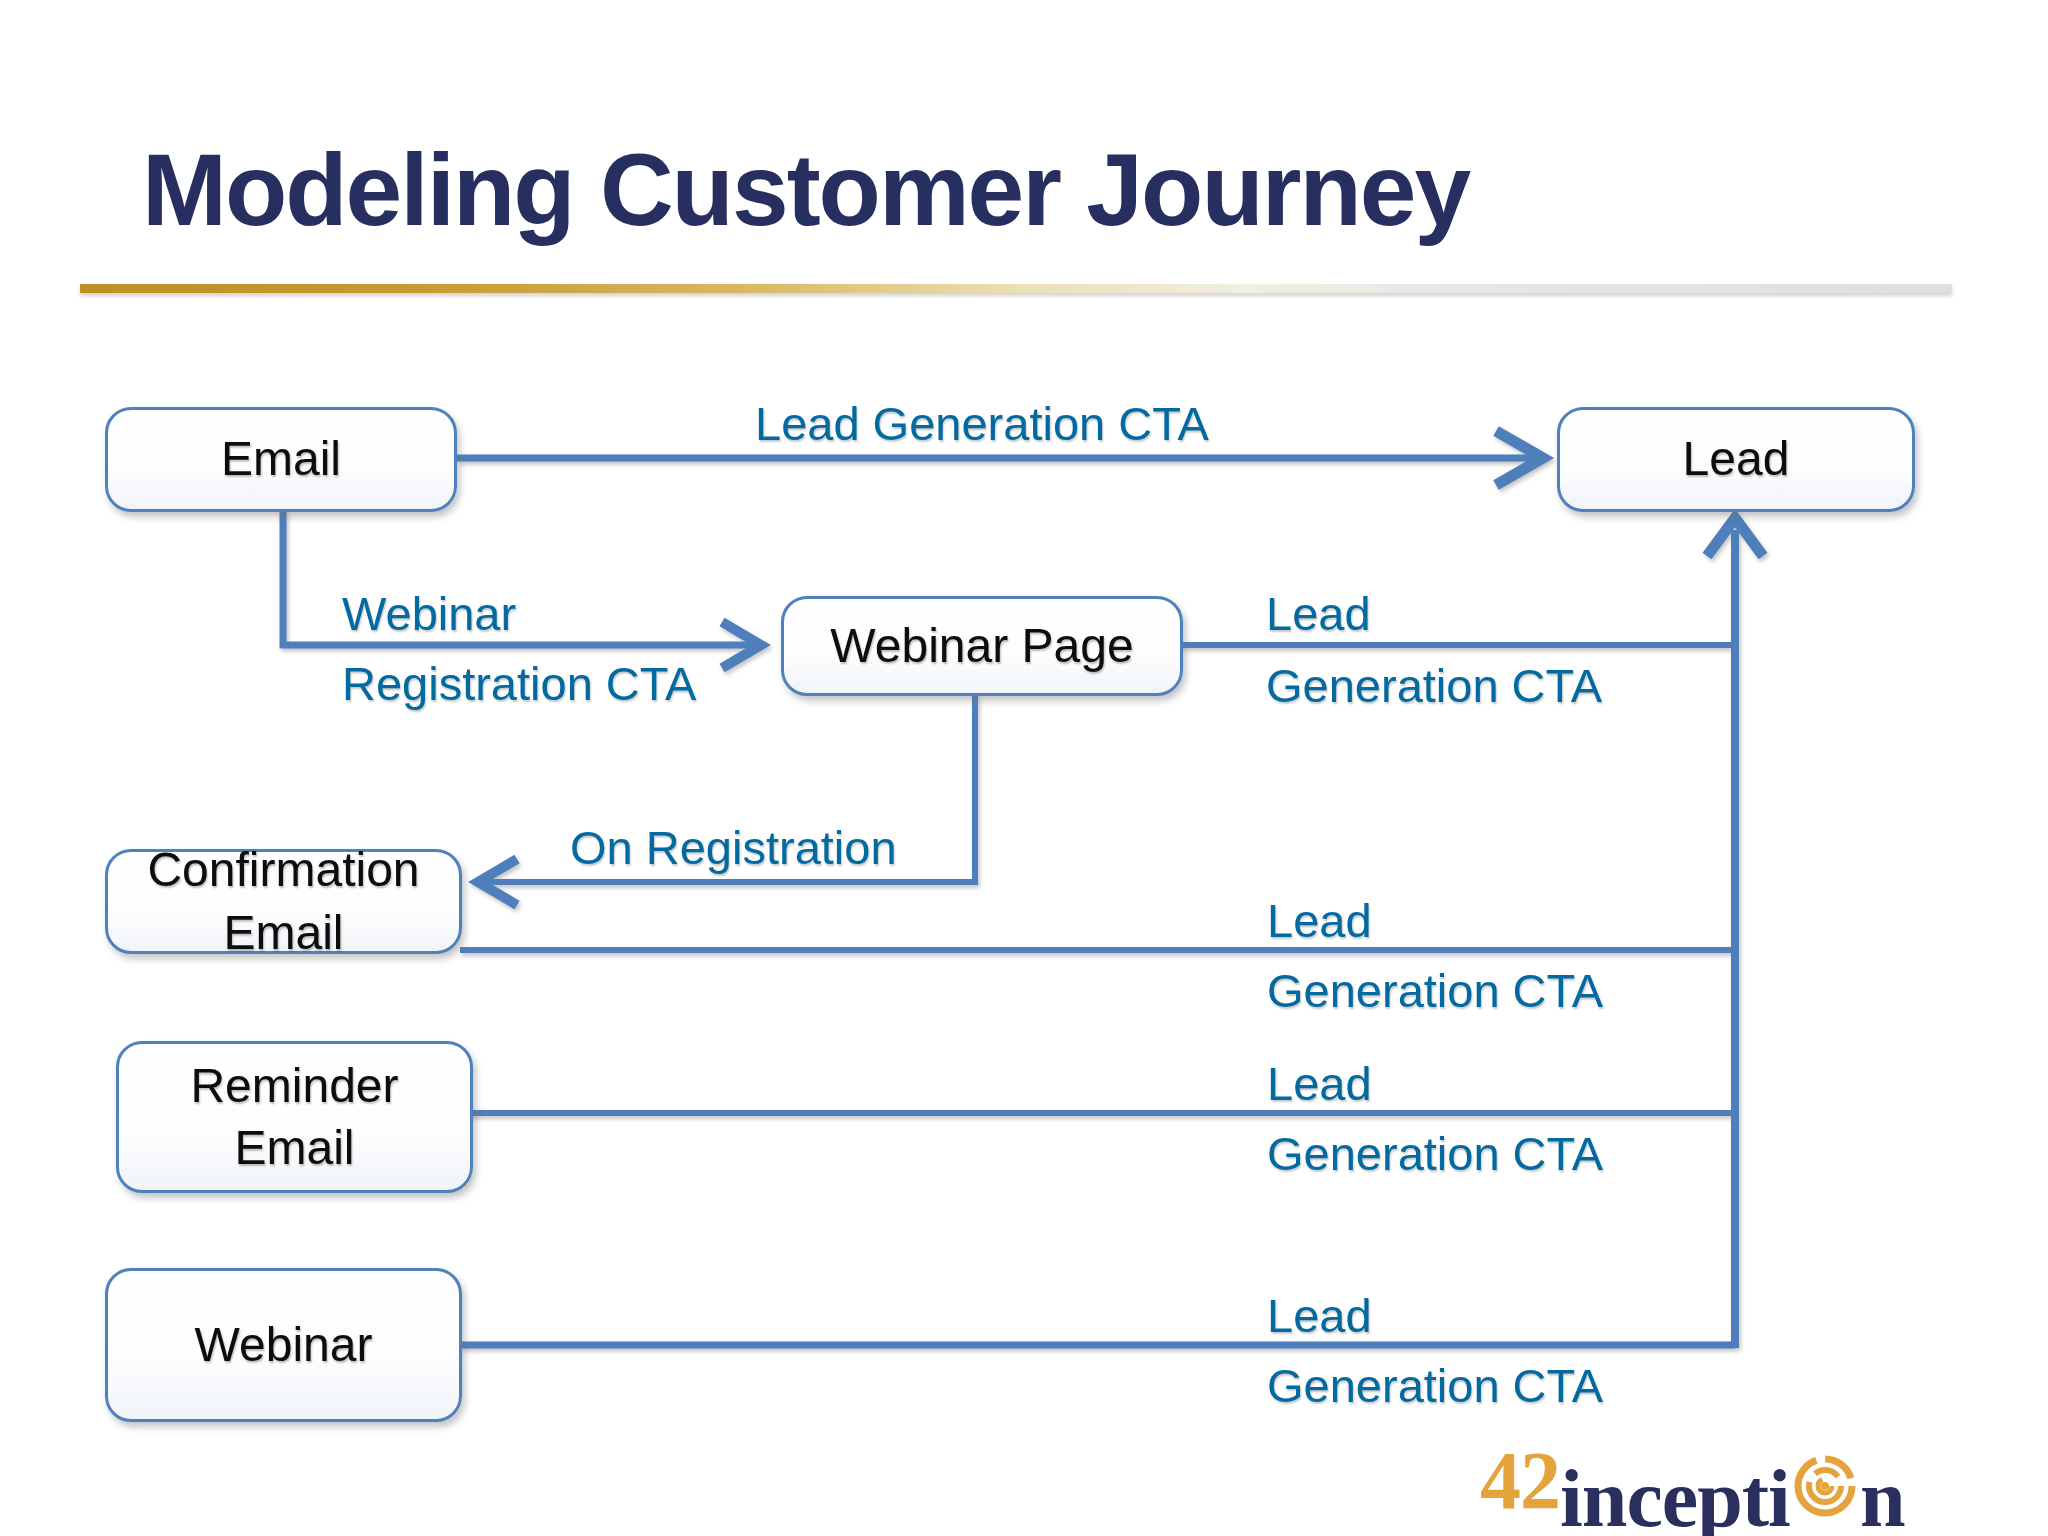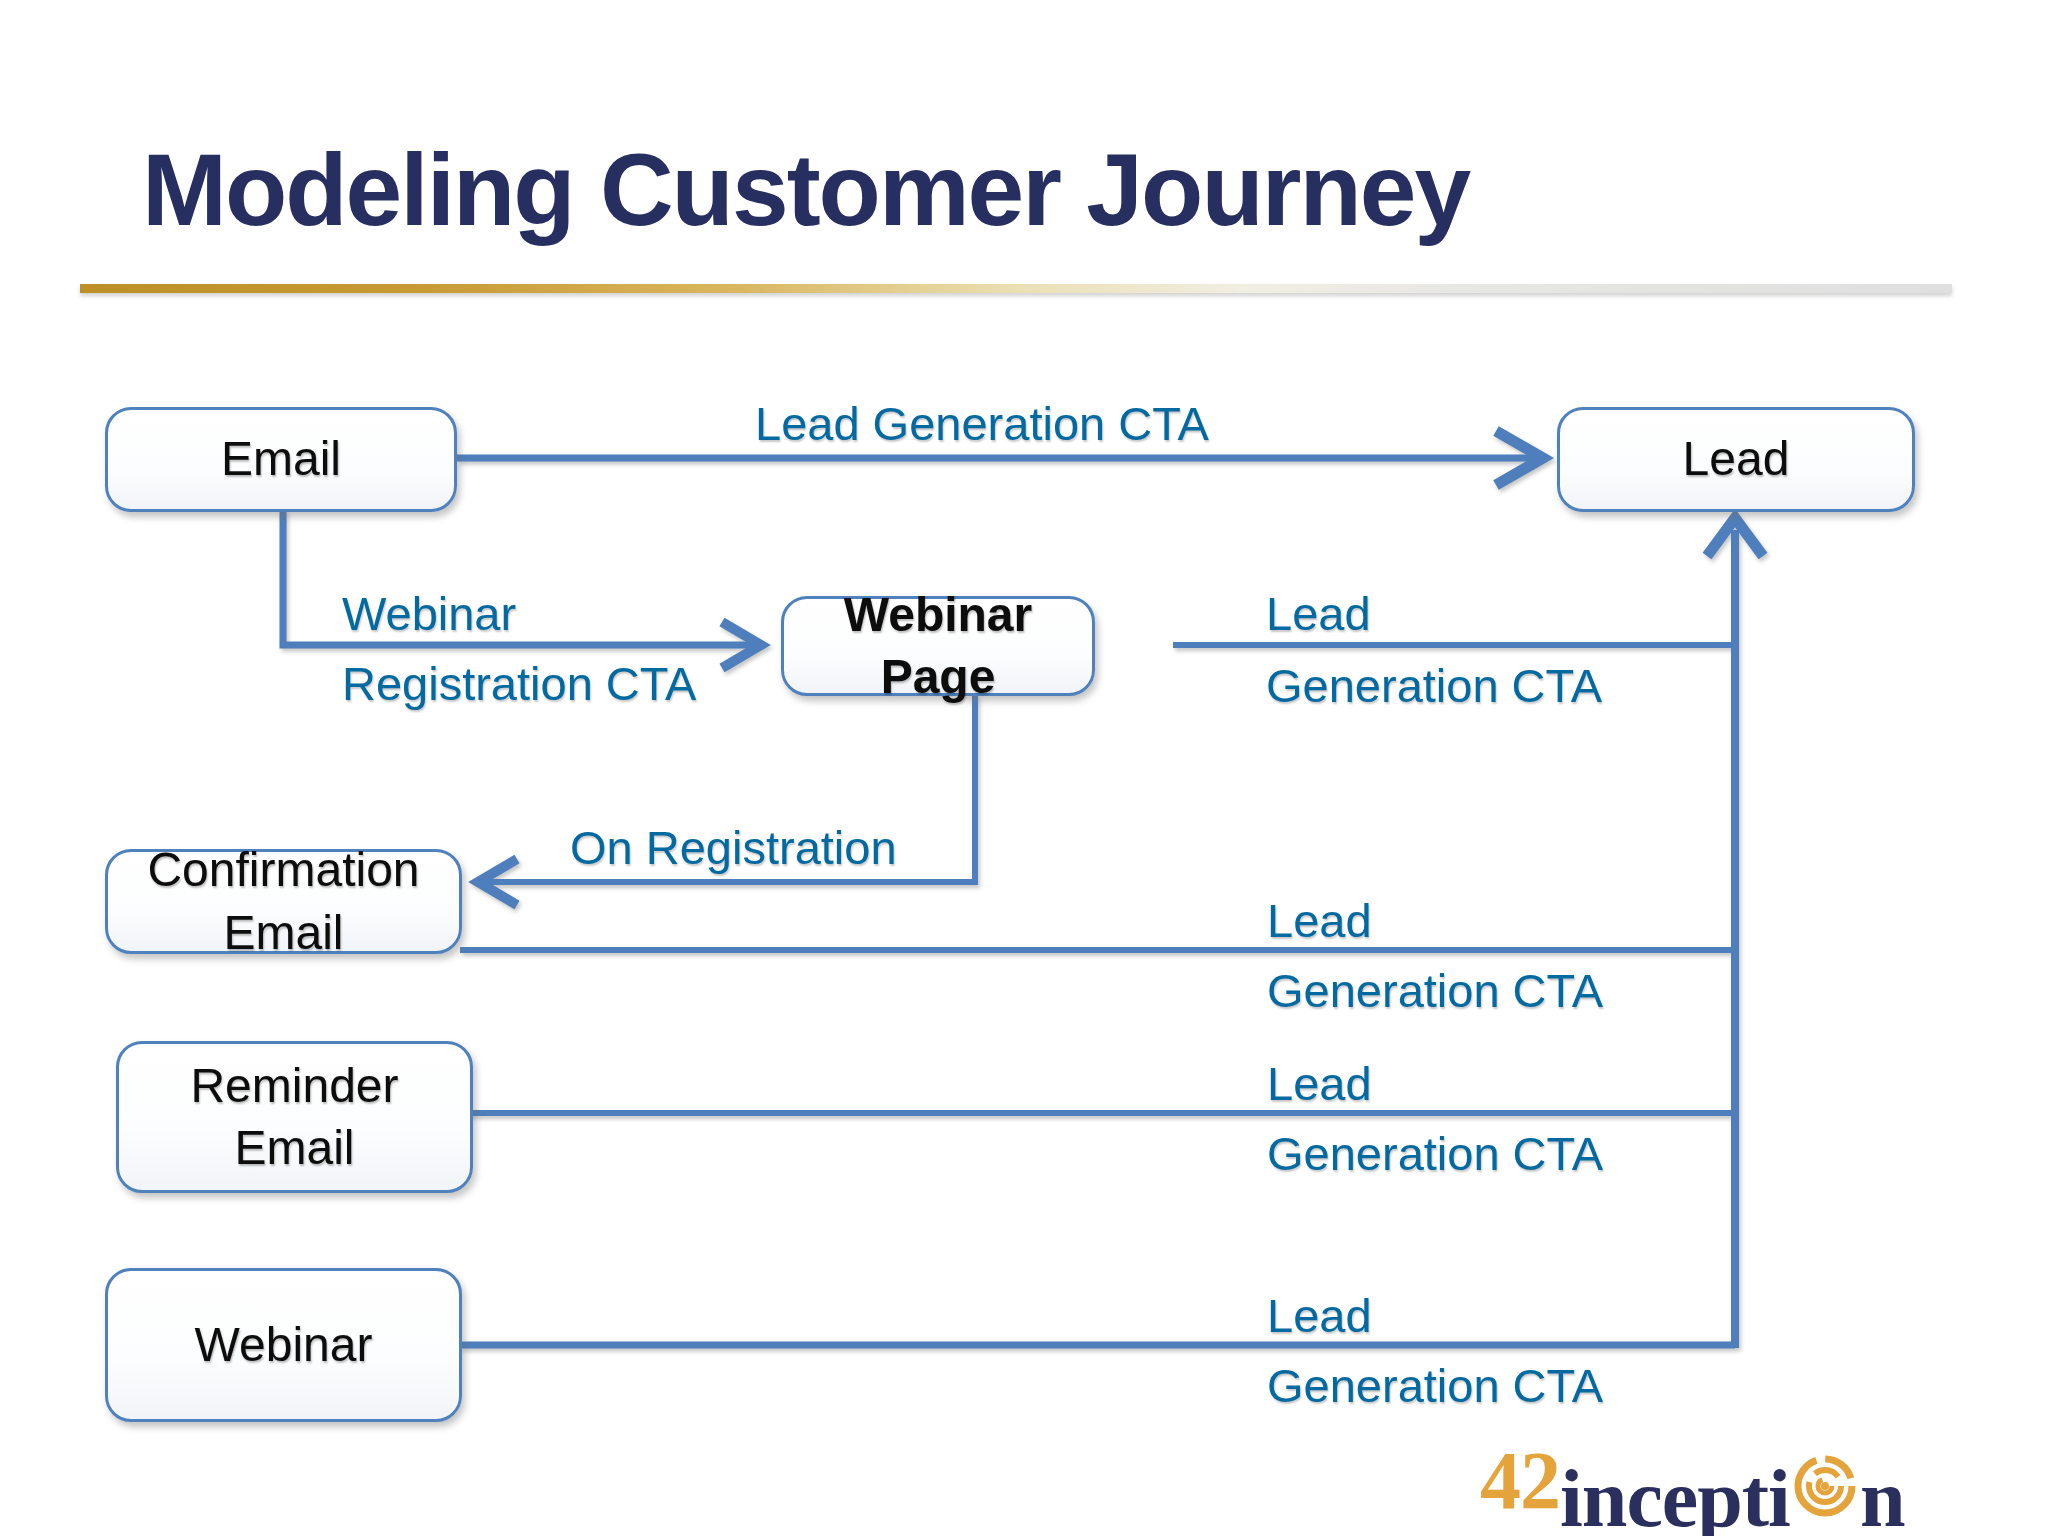--- a/index.html
+++ b/index.html
@@ -34,21 +34,21 @@
     background:linear-gradient(180deg,#ffffff 0%,#fcfdfe 60%,#f1f4f8 100%);
     box-shadow:3px 5px 7px rgba(110,110,110,0.40);
     display:flex; align-items:center; justify-content:center;
     font-size:48px; color:#0d0d0d;
     text-shadow:1px 2px 2px rgba(0,0,0,0.25);
   }
   .node .node-label { text-align:center; line-height:1.3; }
   .node .narrow { max-width:290px; }
   .n-email        { left:105px;  top:407px;  width:352px; height:105px; }
   .n-lead         { left:1557px; top:407px;  width:358px; height:105px; }
-  .n-webinar-page { left:781px;  top:596px;  width:314px; height:100px;font-weight:bold; }
+  .n-webinar-page { left:781px;  top:596px;  width:402px; height:100px; }
   .n-confirmation { left:105px;  top:849px;  width:357px; height:105px; }
   .n-reminder     { left:116px;  top:1041px; width:357px; height:152px; }
   .n-webinar      { left:105px;  top:1268px; width:357px; height:154px; }
   
   .edge-label {
     position:absolute; font-size:47px; color:#0369a1; white-space:nowrap;
     text-shadow:1px 2px 2px rgba(0,0,0,0.22);
   }
   .l-email-lead   { left:755px;  top:396px; }
   .l-webreg-1     { left:342px;  top:586px; }

